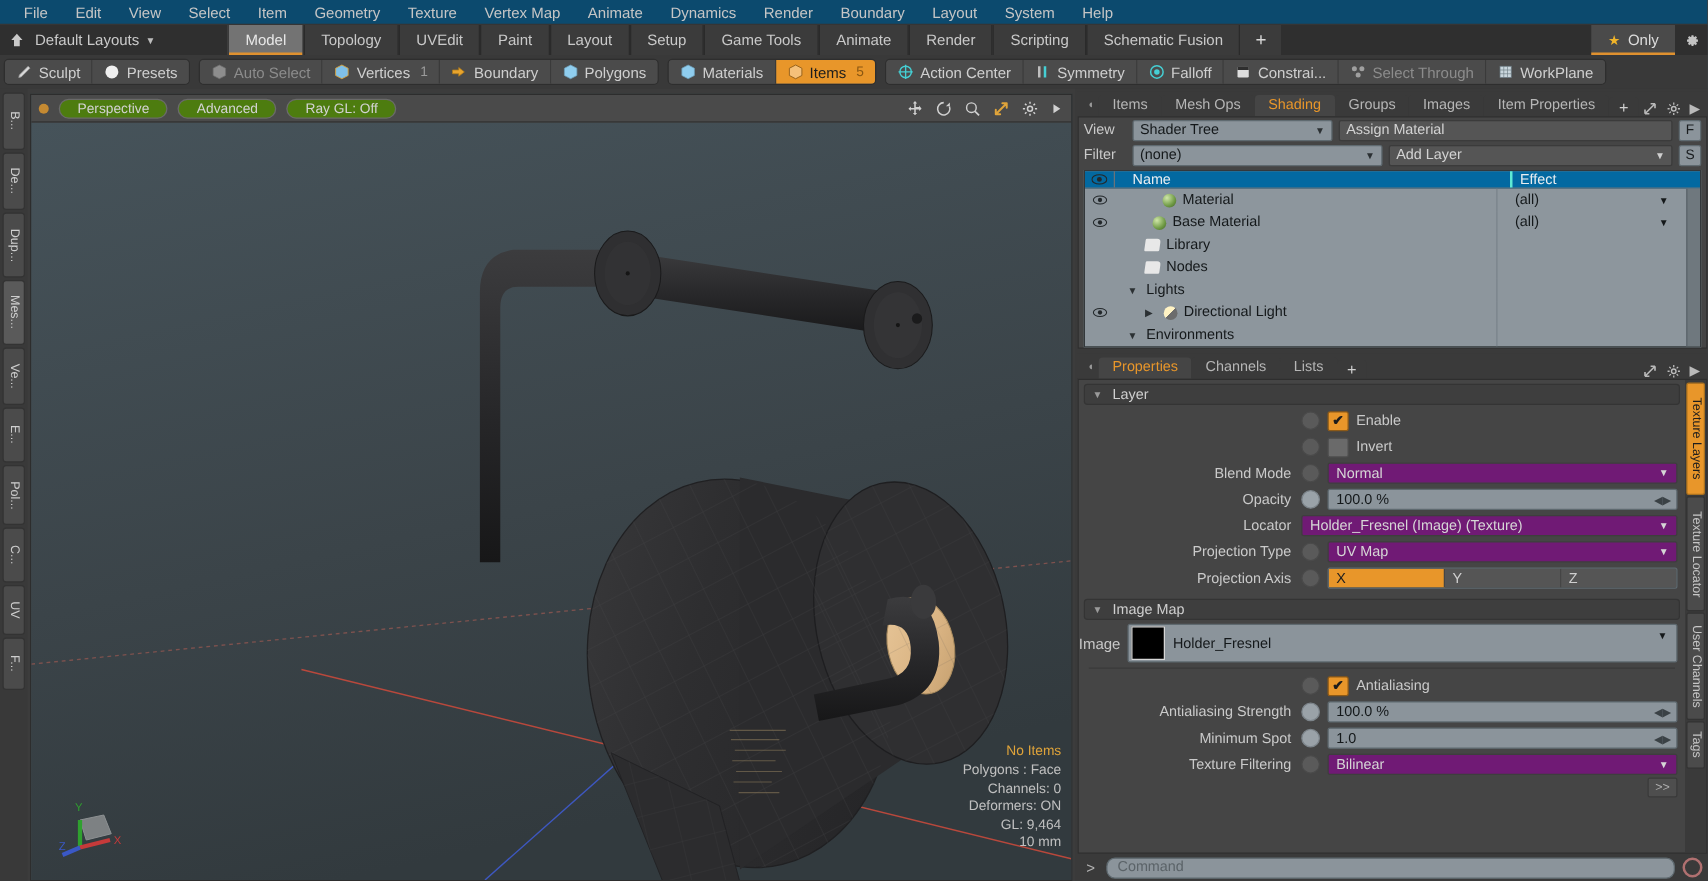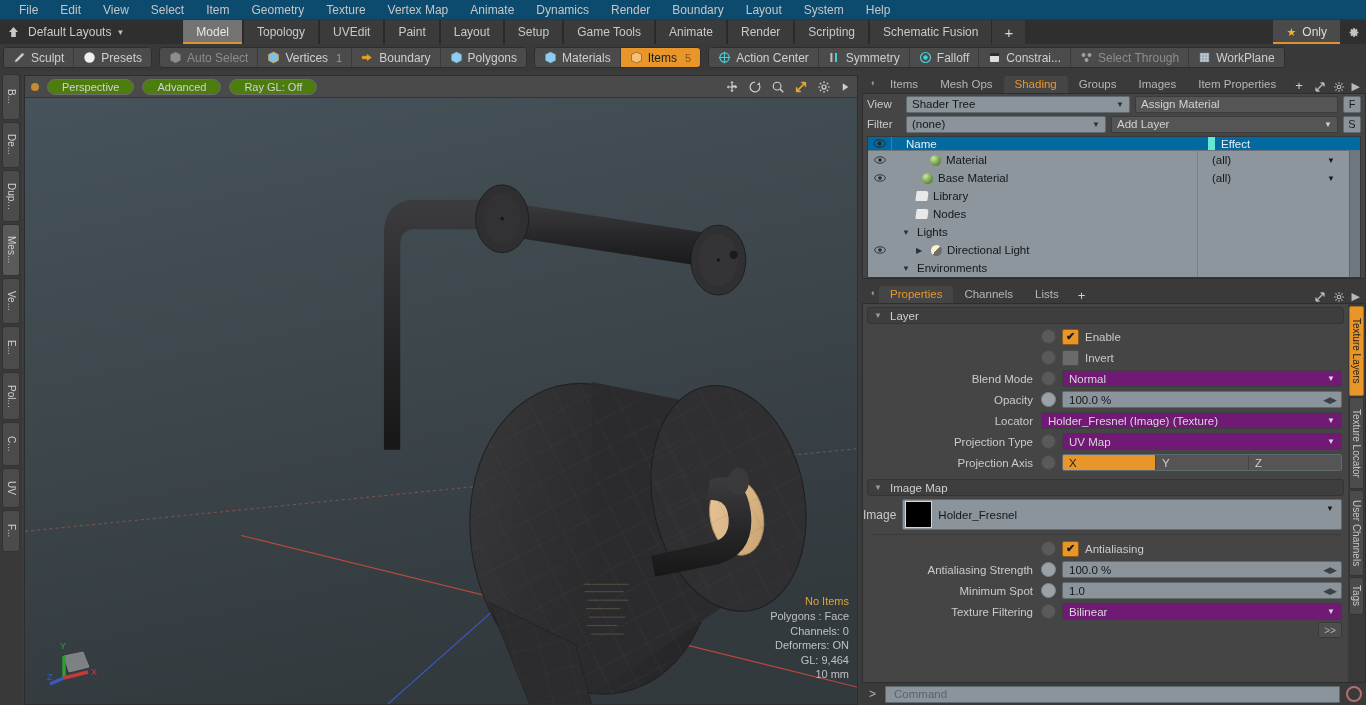--- a/index.html
+++ b/index.html
@@ -91,21 +91,21 @@
   .ctl.dark{ background:#555; border-color:#3b3b3b; color:#d3d3d3;}
   .ctl .dd{ position:absolute; right:5px; font-size:8px; color:#2b3033;}
   .sqbtn{ width:18px; height:17px; background:#8b949b; border:1px solid #5f6a70; border-radius:2px; display:flex;
           align-items:center; justify-content:center; font-size:11px; color:#1a1d1f;}
 
   
   .tree{ background:#8d969d; border:1px solid #33383b; margin:2px 4px 0 4px; height:142px; display:flex; flex-direction:column;}
   .tree-head{ display:flex; height:18px; background:#0369a1; border-bottom:1px solid #6a737a; font-size:11.5px; color:#e9eef1;}
   .tree-eyecol{ width:24px; flex:0 0 24px; border-right:1px solid #6a737a; display:flex; align-items:center; justify-content:center;}
   .tree-namecol{ flex:1; display:flex; align-items:center; padding-left:14px;}
-  .tree-effcol{ width:152px; flex:0 0 152px; border-left:7px solid #5eead4; display:flex; align-items:center; padding-left:6px;}
+  .tree-effcol{ width:152px; flex:0 0 152px; border-left:2px solid #5eead4; display:flex; align-items:center; padding-left:6px;}
   .trow{ display:flex; height:18px; font-size:11.5px; color:#15191b; align-items:stretch;}
   .trow .eye{ width:24px; flex:0 0 24px; display:flex; align-items:center; justify-content:center; color:#2c3134; font-size:11px;}
   .trow .nm{ flex:1; display:flex; align-items:center; gap:5px; color:#14181a;}
   .trow .ef{ width:152px; flex:0 0 152px; border-left:1px solid #79828a; display:flex; align-items:center; padding:0 14px;
              justify-content:space-between; color:#14181a;}
   .dotico{ width:11px;height:11px;border-radius:50%; flex:0 0 11px;
            background:radial-gradient(circle at 32% 30%, #cfe6a8, #6f9a45 60%, #3f6024);}
   .folder{ width:12px; height:10px; flex:0 0 12px; background:#e8e8e8; border-radius:1px 3px 1px 1px; transform:skewX(-8deg);}
   .lightico{ width:11px;height:11px;border-radius:50%; flex:0 0 11px; background:linear-gradient(135deg,#fff3c4 50%,#6c6c6c 50%);}
   .tri{ font-size:8px; color:#2b3033; width:10px; display:inline-block;}
@@ -139,21 +139,21 @@
   .gobtn{ width:24px;height:16px; background:#4e4e4e; border:1px solid #3a3a3a; border-radius:2px; display:flex;
           align-items:center; justify-content:center; font-size:10px; color:#b0b0b0; margin-left:auto; margin-right:6px;}
   .rightstrip{ position:absolute; right:0; top:0; bottom:0; width:17px; background:#3a3a3a; padding-top:2px;
                display:flex; flex-direction:column; align-items:center;}
   .rvtab{ writing-mode:vertical-rl; background:#4b4b4b; border:1px solid #333; color:#c6c6c6; font-size:10px;
           padding:6px 1px; margin-bottom:1px; border-radius:2px; display:flex; align-items:center; justify-content:center;}
   .rvtab.sel{ background:#e8962a; color:#1d1d1d; border-color:#a9701f;}
 
   .cmdbar{ height:22px; flex:0 0 22px; background:#3a3a3a; display:flex; align-items:center; gap:6px; padding:0 4px;}
   .cmdbar .gt{ color:#b2b2b2; font-size:12px; padding:0 3px;}
-  .cmdinput{ flex:1; height:17px; background:#8b949b; border:1px solid #5f6a70; border-radius:1px; display:flex;
+  .cmdinput{ flex:1; height:17px; background:#8b949b; border:1px solid #5f6a70; border-radius:7px; display:flex;
              align-items:center; padding:0 8px; font-size:11.5px; color:#5b6368;}
   .recdot{ width:16px;height:16px;border-radius:50%; border:2px solid #b07070; flex:0 0 16px;}
 
   svg{ display:block; }
 </style>
 </head>
 <body>
 
 <div class="app">
 
@@ -525,21 +525,21 @@
                 <path d="M8 1.4v2.2M8 12.4v2.2M1.4 8h2.2M12.4 8h2.2M3.3 3.3l1.6 1.6M11.1 11.1l1.6 1.6M12.7 3.3l-1.6 1.6M4.9 11.1l-1.6 1.6" stroke="#bcbcbc" stroke-width="1.4"></path>
               </svg>
           </span>
           <span>▶</span>
         </div>
       </div>
 
       <div class="pbody">
         <div class="rowline">
           <span class="lbl" style="width:34px">View</span>
-          <div class="ctl" style="width:224px">
+          <div class="ctl" style="width:160px">
             <span>Shader Tree</span>
             <span class="dd">▼</span>
           </div>
           <div class="ctl dark" style="flex:1">
             <span>Assign Material</span>
           </div>
           <div class="sqbtn">F</div>
         </div>
         <div class="rowline">
           <span class="lbl" style="width:34px">Filter</span>

